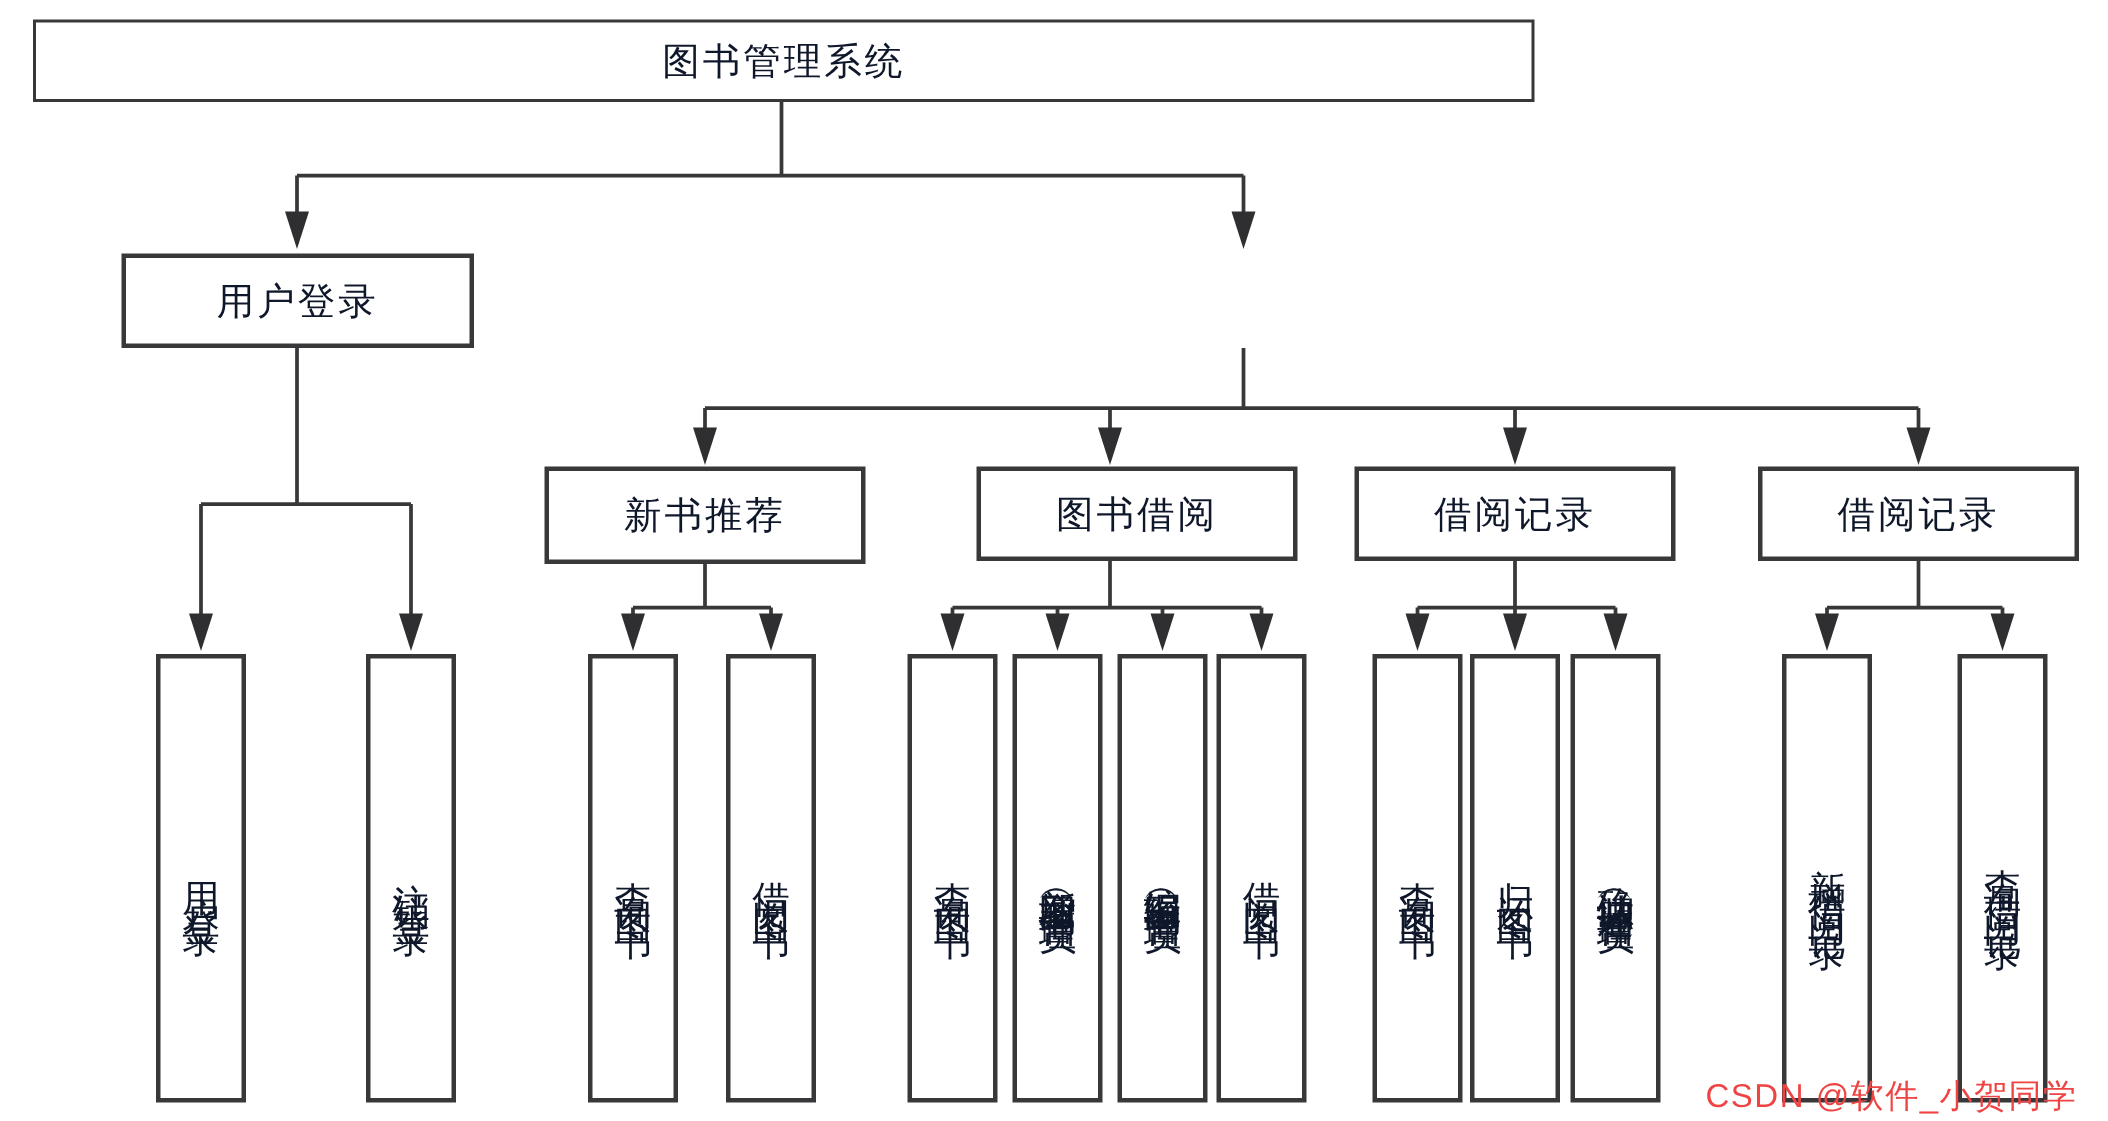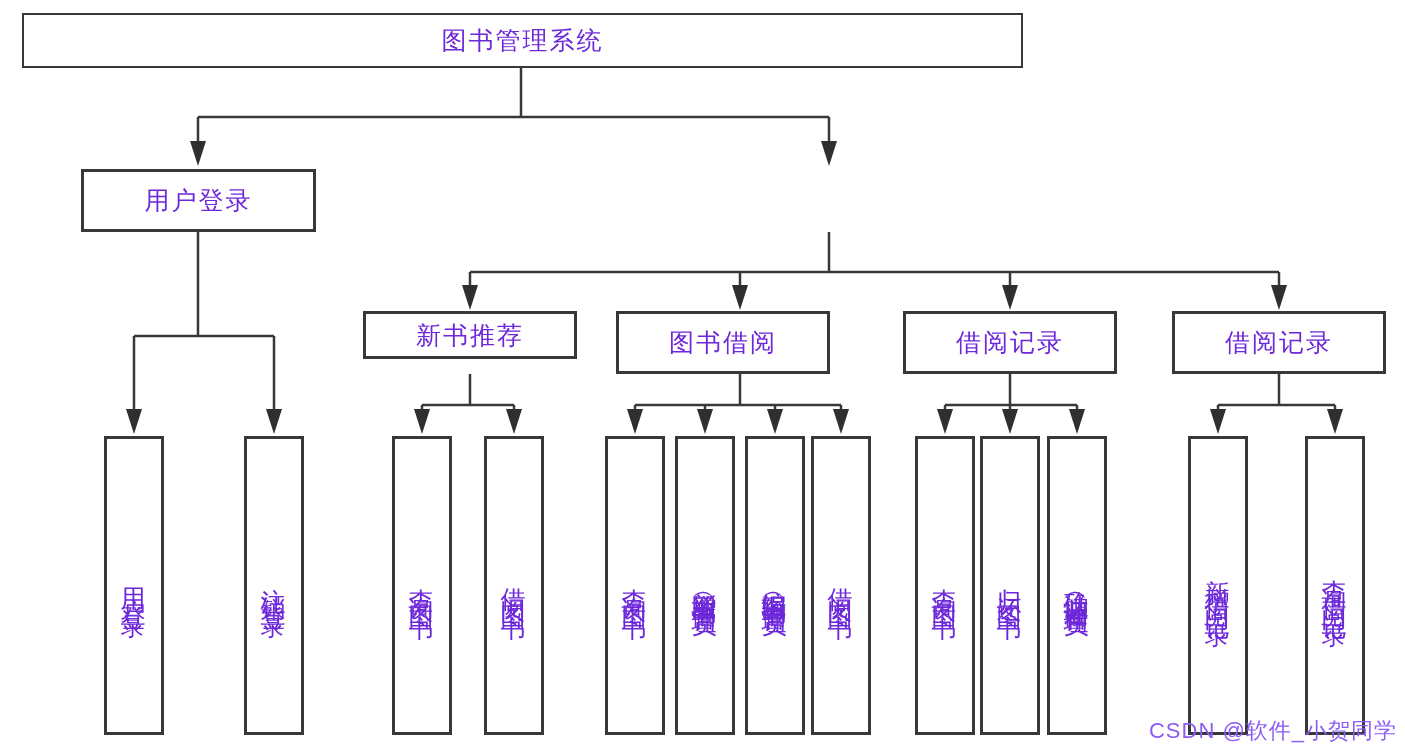--- a/index.html
+++ b/index.html
@@ -16,37 +16,37 @@
     background:#ffffff;
     border:3px solid #38383b;
     box-sizing:border-box;
     display:flex;
     align-items:center;
     justify-content:center;
     z-index:1;
   }
   .box.root{border-width:2px;}
   .lbl{
-    color:#6d28d9;
+    color:#0f172a;
     font-size:25px;
     letter-spacing:2px;
     white-space:nowrap;
   }
   .leaf .lbl{
     writing-mode:vertical-rl;
     text-orientation:mixed;
     letter-spacing:9px;
     font-size:25px;
   }
   .leaf.long .lbl{letter-spacing:3px;}
   #watermark{
     position:absolute;
-    right:8px;top:716px;
+    right:20px;top:716px;
     z-index:2;
-    color:#8b5cf6;
+    color:#ef4444;
     font-size:22px;
     letter-spacing:1px;
     white-space:nowrap;
   }
 </style>
 </head>
 <body>
 
 <div id="canvas">
 
@@ -117,24 +117,24 @@
   </svg>
 
   <div class="box root" style="left:22px;top:13px;width:1001px;height:55px">
     <span class="lbl">图书管理系统</span>
   </div>
 
   <div class="box" style="left:81px;top:169px;width:235px;height:63px">
     <span class="lbl">用户登录</span>
   </div>
 
-  <div class="box" style="left:363px;top:311px;width:214px;height:48px">
+  <div class="box" style="left:363px;top:311px;width:214px;height:65px">
     <span class="lbl">新书推荐</span>
   </div>
-  <div class="box" style="left:616px;top:311px;width:214px;height:63px">
+  <div class="box" style="left:651px;top:311px;width:214px;height:63px">
     <span class="lbl">图书借阅</span>
   </div>
   <div class="box" style="left:903px;top:311px;width:214px;height:63px">
     <span class="lbl">借阅记录</span>
   </div>
   <div class="box" style="left:1172px;top:311px;width:214px;height:63px">
     <span class="lbl">借阅记录</span>
   </div>
 
   <div class="box leaf" style="left:104px;top:436px;width:60px;height:299px">

